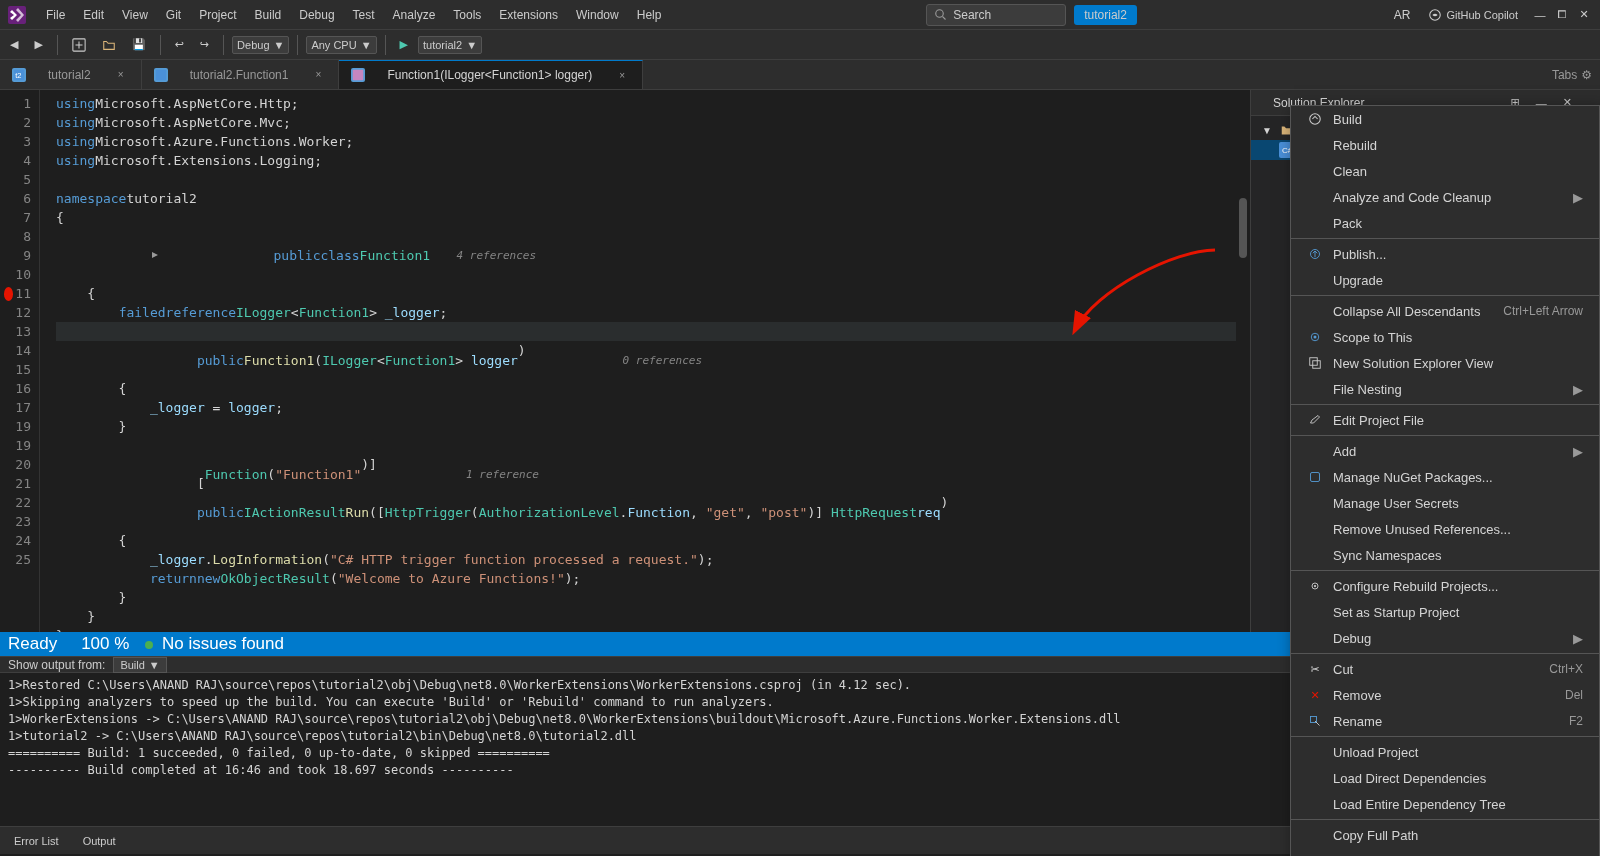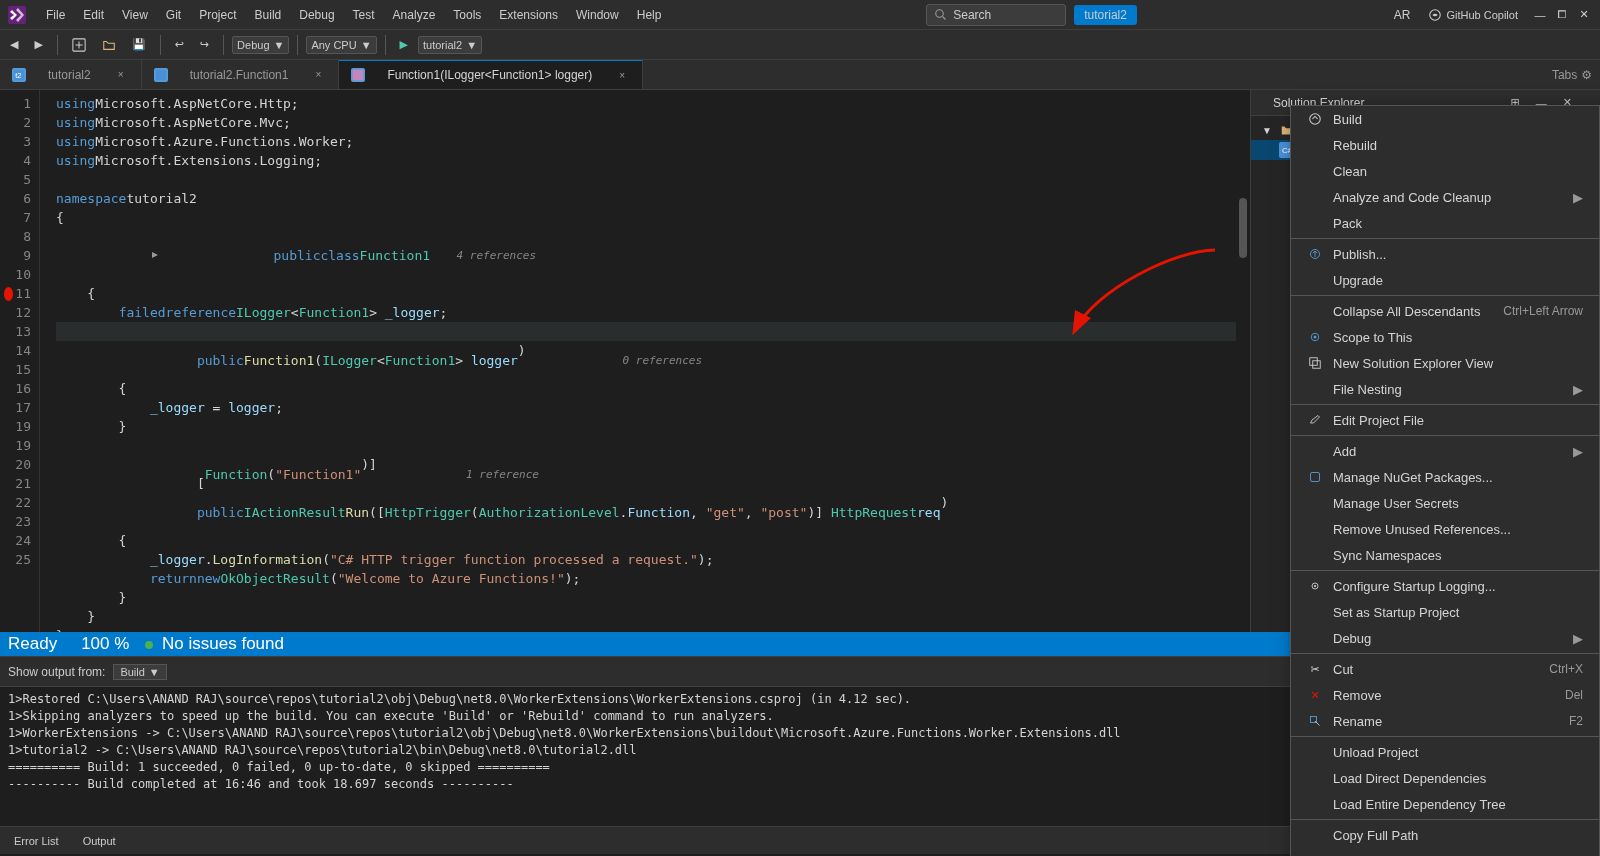--- a/index.html
+++ b/index.html
@@ -387,21 +387,21 @@
       display: flex;
       flex-direction: column;
     }
     .output-toolbar {
       display: flex;
       align-items: center;
       gap: 4px;
       padding: 0 8px;
       background: #2d2d2d;
       border-bottom: 1px solid #3e3e3e;
-      height: 30px;
+      height: 16px;
     }
     .output-label {
       font-size: 12px;
       color: #ccc;
       margin-right: 4px;
     }
     .output-dropdown {
       background: #3c3c3c;
       border: 1px solid #555;
       color: #ccc;
@@ -816,21 +816,21 @@
         <span>Sync Namespaces</span>
       </div>
       <div class="ctx-separator"></div>
       <div class="ctx-item">
         <div class="ctx-item-icon">
           <svg width="12" height="12" viewBox="0 0 16 16">
               <circle cx="8" cy="8" r="4" fill="none" stroke="#ccc" stroke-width="1.2"></circle>
               <circle cx="8" cy="8" r="1.5" fill="#ccc"></circle>
             </svg>
         </div>
-        <span>Configure Startup Logging...</span>
+        <span>Configure Rebuild Projects...</span>
       </div>
       <div class="ctx-item">
         <div class="ctx-item-icon empty"></div>
         <span>Set as Startup Project</span>
       </div>
       <div class="ctx-item">
         <div class="ctx-item-icon empty"></div>
         <span>Debug</span>
         <span class="submenu-arrow">▶</span>
       </div>

